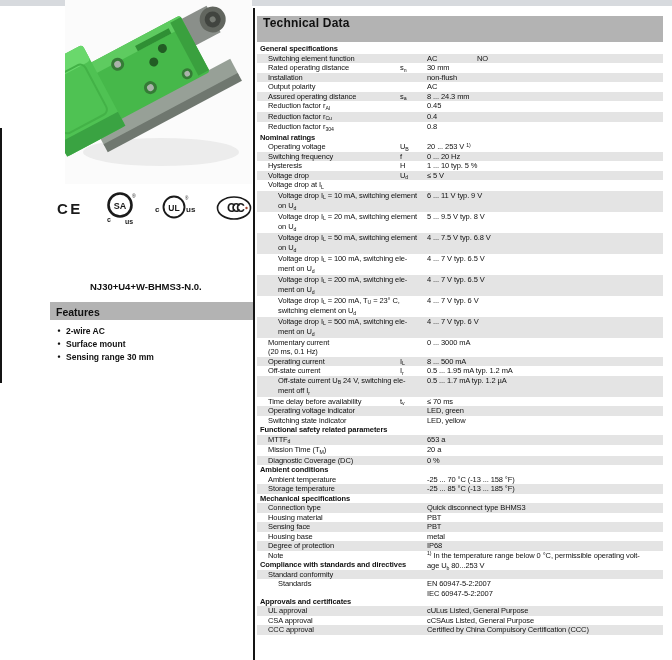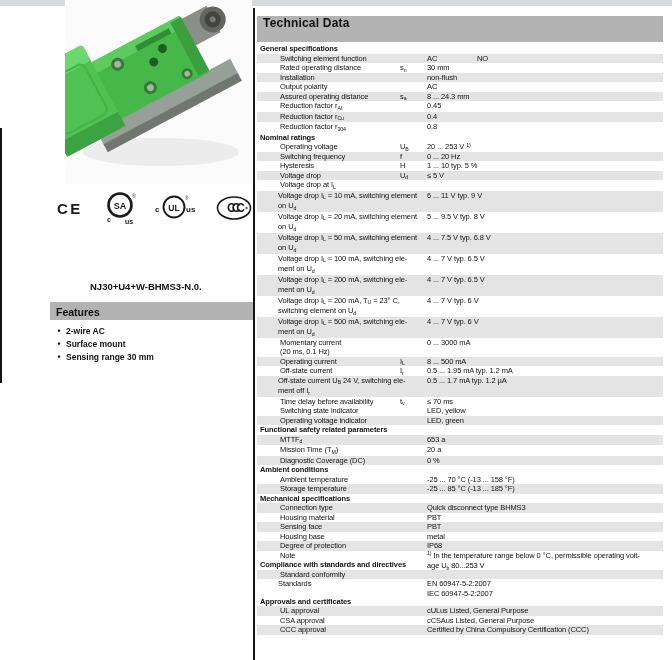--- a/index.html
+++ b/index.html
@@ -23,21 +23,21 @@
   .feat-dot{width:14px;text-align:center;font-size:8.5px;}
 
   
   .tech{position:absolute;left:257px;top:16px;width:406px;}
   .tech-title{height:26px;background:#b3b3b3;font-size:12px;font-weight:700;line-height:15px;
               padding-left:6px;letter-spacing:.2px;}
   .ttable{margin-top:2px;font-size:7.5px;letter-spacing:-0.1px;}
   .shead{font-weight:700;line-height:9.5px;min-height:9.5px;padding-left:3px;}
   .trow{position:relative;min-height:9.5px;line-height:9.5px;}
   .trow.g{background:#e4e4e4;}
-  .lbl{display:inline-block;padding-left:23px;width:160px;white-space:pre-line;vertical-align:top;}
+  .lbl{display:inline-block;padding-left:11px;width:160px;white-space:pre-line;vertical-align:top;}
   .trow.i2 .lbl{padding-left:21px;width:152px;}
   .sym{position:absolute;left:143px;top:0;}
   .val{position:absolute;left:170px;top:0;width:234px;white-space:pre-line;}
   .val2{position:absolute;left:220px;top:0;}
   .spacer{height:8px;}
   .sb{font-size:5.2px;position:relative;bottom:-1.8px;}
   .sp{font-size:5.2px;position:relative;top:-2.2px;}
   svg text{font-family:"Liberation Sans",sans-serif;fill:#1a1a1a;}
 </style>
 </head>
@@ -156,22 +156,22 @@
 switching element on U<span class="sb">d</span></span><span class="val">4 ... 7 V typ. 6 V</span></div>
         <div class="trow g i2"><span class="lbl">Voltage drop I<span class="sb">L</span> = 500 mA, switching ele-
 ment on U<span class="sb">d</span></span><span class="val">4 ... 7 V typ. 6 V</span></div>
         <div class="trow"><span class="lbl">Momentary current
 (20 ms, 0.1 Hz)</span><span class="val">0 ... 3000 mA</span></div>
         <div class="trow g"><span class="lbl">Operating current</span><span class="sym">I<span class="sb">L</span></span><span class="val">8 ... 500 mA</span></div>
         <div class="trow"><span class="lbl">Off-state current</span><span class="sym">I<span class="sb">r</span></span><span class="val">0.5 ... 1.95 mA typ. 1.2 mA</span></div>
         <div class="trow g i2"><span class="lbl">Off-state current U<span class="sb">B</span> 24 V, switching ele-
 ment off I<span class="sb">r</span></span><span class="val">0.5 ... 1.7 mA typ. 1.2 µA</span></div>
         <div class="trow"><span class="lbl">Time delay before availability</span><span class="sym">t<span class="sb">v</span></span><span class="val">≤ 70 ms</span></div>
+        <div class="trow g"><span class="lbl">Operating voltage indicator</span><span class="val">LED, green</span></div>
         <div class="trow"><span class="lbl">Switching state indicator</span><span class="val">LED, yellow</span></div>
-        <div class="trow g"><span class="lbl">Operating voltage indicator</span><span class="val">LED, green</span></div>
         <div class="shead">Functional safety related parameters</div>
         <div class="trow g"><span class="lbl">MTTF<span class="sb">d</span></span><span class="val">653 a</span></div>
         <div class="trow"><span class="lbl">Mission Time (T<span class="sb">M</span>)</span><span class="val">20 a</span></div>
         <div class="trow g"><span class="lbl">Diagnostic Coverage (DC)</span><span class="val">0 %</span></div>
         <div class="shead">Ambient conditions</div>
         <div class="trow"><span class="lbl">Ambient temperature</span><span class="val">-25 ... 70 °C (-13 ... 158 °F)</span></div>
         <div class="trow g"><span class="lbl">Storage temperature</span><span class="val">-25 ... 85 °C (-13 ... 185 °F)</span></div>
         <div class="shead">Mechanical specifications</div>
         <div class="trow g"><span class="lbl">Connection type</span><span class="val">Quick disconnect type BHMS3</span></div>
         <div class="trow"><span class="lbl">Housing material</span><span class="val">PBT</span></div>

